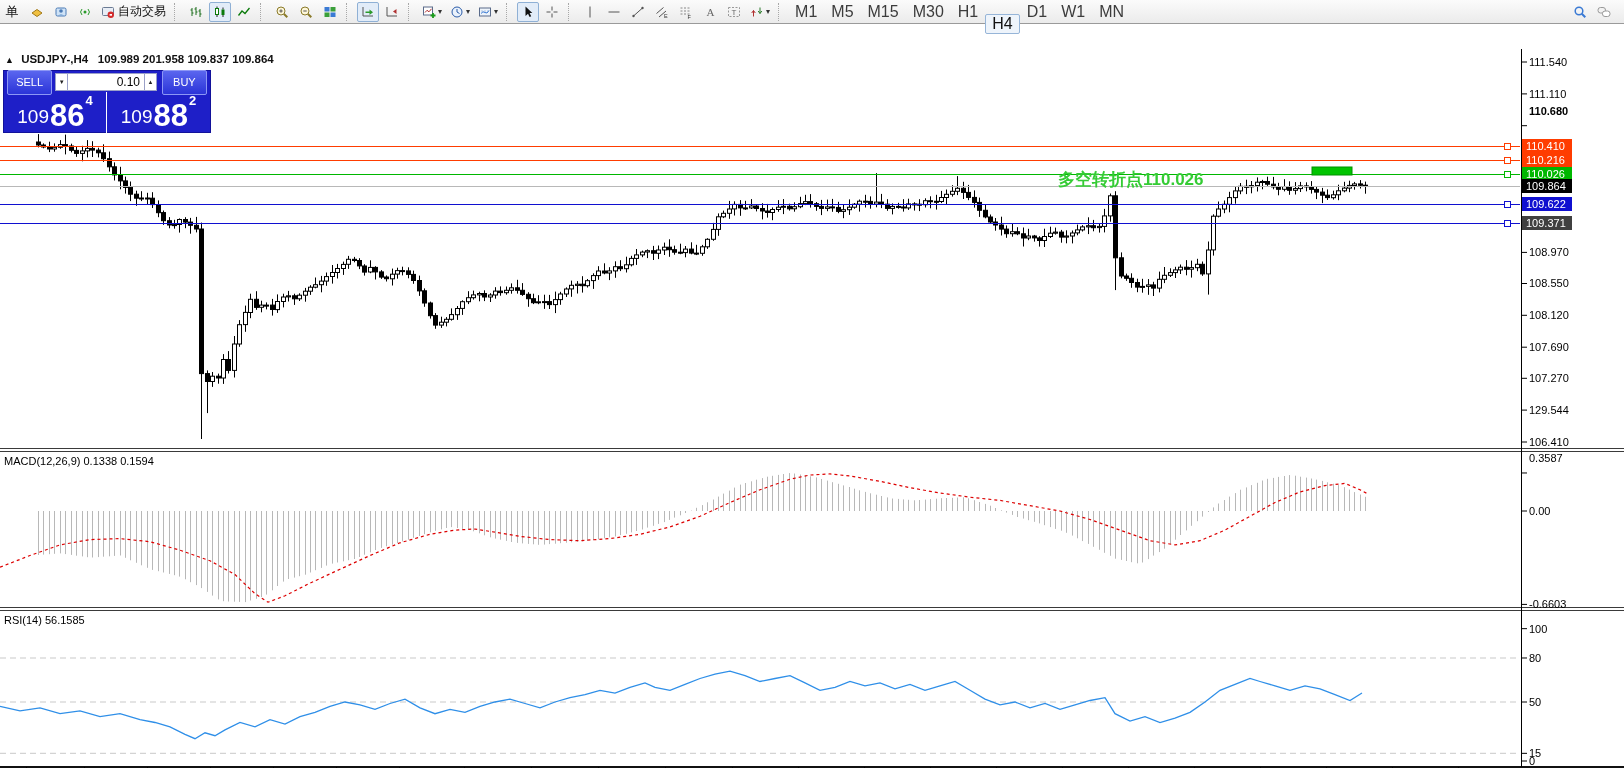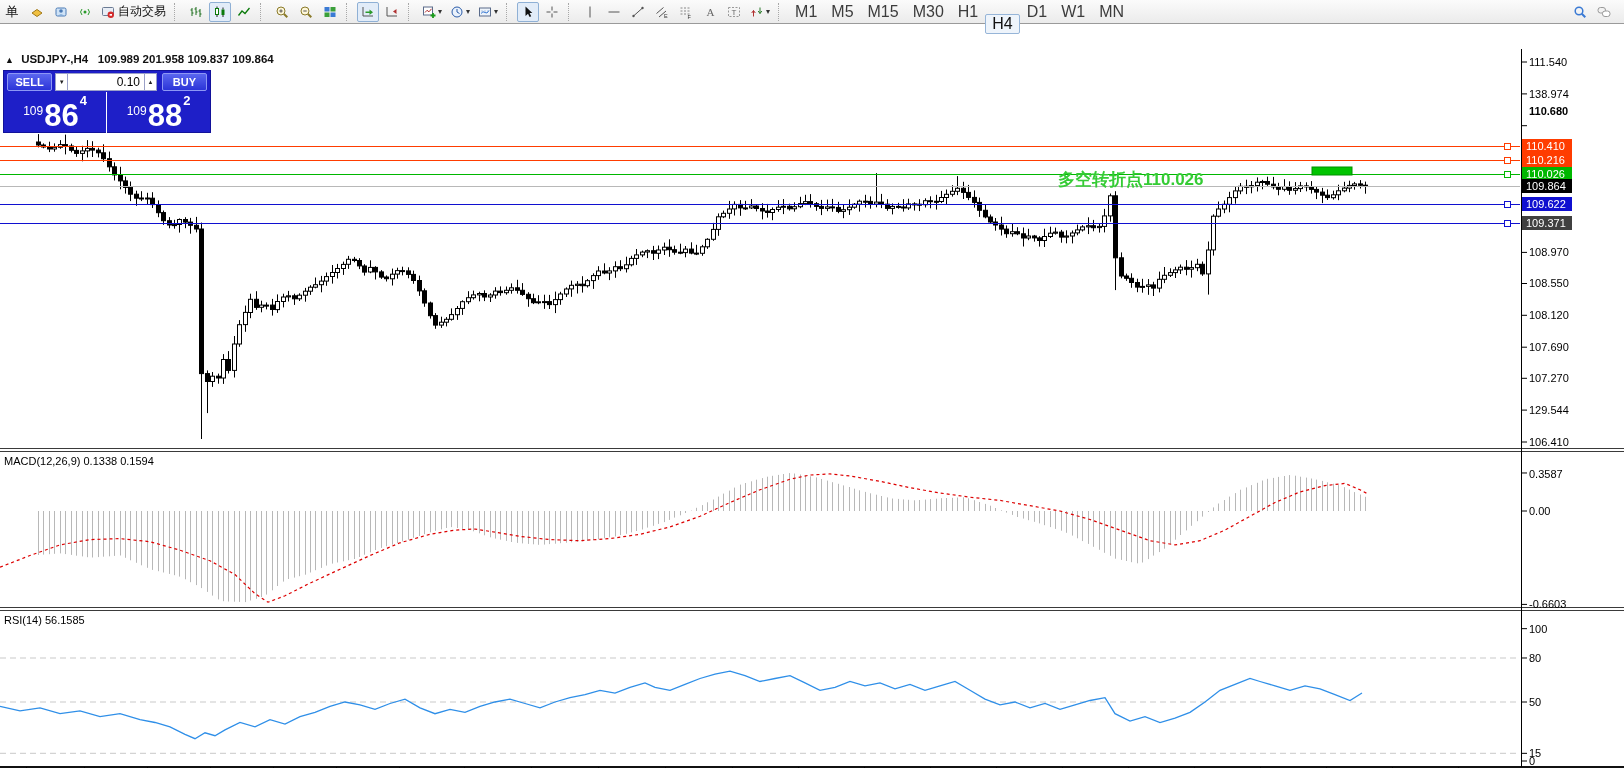--- a/index.html
+++ b/index.html
@@ -29,32 +29,32 @@
   .ann{position:absolute;z-index:6;font-weight:bold;font-size:17px;white-space:nowrap;}
   
   .pa-tick{position:absolute;left:1529px;transform:translateY(-50%);font-size:11px;color:#000;z-index:6;white-space:nowrap;}
   .pa-badge{position:absolute;left:1522px;transform:translateY(-50%);font-size:11px;color:#fff;
     padding:1px 4px 1px 4px;min-width:50px;z-index:7;white-space:nowrap;}
   .ind-label{position:absolute;left:4px;z-index:6;font-size:11px;color:#000;white-space:nowrap;}
   
   .ocp{position:absolute;left:3px;top:46px;width:208px;height:63px;z-index:8;background:#1e1fc8;
     border:1px solid #12129a;color:#fff;}
   .ocp-row{position:absolute;left:0;top:1px;width:100%;height:20px;display:flex;align-items:center;}
-  .ocp-btn{width:46px;height:18px;margin:12px 3px;display:flex;align-items:center;justify-content:center;
-    font-size:11px;font-weight:bold;color:#fff;background:linear-gradient(#5a66ef,#2b34d8);
+  .ocp-btn{width:46px;height:25px;margin:12px 3px;display:flex;align-items:center;justify-content:center;
+    font-size:11px;font-weight:normal;color:#fff;background:linear-gradient(#5a66ef,#2b34d8);
     border:1px solid #8d97f5;border-radius:2px;}
   .spin{width:13px;height:18px;background:#fff;border:1px solid #9aa0c8;display:flex;align-items:center;
     justify-content:center;font-size:6px;color:#222;}
   .vol{width:76px;height:18px;border:1px solid #9aa0c8;border-left:none;border-right:none;
     font-size:12px;text-align:right;padding-right:4px;color:#000;background:#fff;outline:none;
     font-family:"Liberation Sans",sans-serif;}
   .ocp-prices{position:absolute;left:0;top:21px;width:100%;height:41px;display:flex;}
   .ocp-half{width:104px;display:flex;align-items:flex-end;justify-content:center;padding-bottom:4px;}
   .ocp-half.bid{border-right:1px solid #fff;}
-  .p-small{font-size:12px;line-height:1;margin-bottom:12px;}
+  .p-small{font-size:19px;line-height:1;margin-bottom:3px;}
   .p-big{font-size:31px;font-weight:bold;line-height:0.85;margin:0 1px;}
   .p-sup{font-size:13px;line-height:1;align-self:flex-start;margin-top:2px;font-weight:bold;}
 </style>
 </head>
 <body>
 
 <div class="chart-area">
   <svg class="plot" id="plot-svg" width="1624" height="768">
       <line x1="38.5" y1="110.1" x2="38.5" y2="123.4" stroke="#000" stroke-width="1"></line>
       <rect x="36.5" y="118.0" width="4" height="3.0" fill="#000" stroke="#000" stroke-width="1"></rect>
@@ -888,36 +888,36 @@
     </div>
   </div>
 
   <div class="ann" style="left: 1058px; top: 144px; color: rgb(53, 204, 53);">多空转折点110.026</div>
 
   <div class="ind-label" style="top:431px;">MACD(12,26,9) 0.1338 0.1594</div>
   <div class="ind-label" style="top:590px;">RSI(14) 56.1585</div>
 
   <div id="price-axis">
       <div class="pa-tick" style="top: 38px;">111.540</div>
-      <div class="pa-tick" style="top: 69.8501px;">138.974</div>
+      <div class="pa-tick" style="top: 69.8501px;">111.110</div>
       <div class="pa-tick" style="top: 87px; font-weight: bold;">110.680</div>
       <div class="pa-tick" style="top: 228.36px;">108.970</div>
       <div class="pa-tick" style="top: 259.469px;">108.550</div>
       <div class="pa-tick" style="top: 291.319px;">108.120</div>
       <div class="pa-tick" style="top: 323.17px;">107.690</div>
       <div class="pa-tick" style="top: 354.279px;">107.270</div>
       <div class="pa-tick" style="top: 386.129px;">129.544</div>
       <div class="pa-tick" style="top: 417.979px;">106.410</div>
       <div class="pa-badge" style="top: 121.699px; background: rgb(255, 60, 0);">110.410</div>
       <div class="pa-badge" style="top: 136.069px; background: rgb(255, 60, 0);">110.216</div>
       <div class="pa-badge" style="top: 150.142px; background: rgb(0, 183, 0);">110.026</div>
       <div class="pa-badge" style="top: 162.141px; background: rgb(0, 0, 0);">109.864</div>
       <div class="pa-badge" style="top: 180.066px; background: rgb(16, 16, 208);">109.622</div>
       <div class="pa-badge" style="top: 198.658px; background: #404040;">109.371</div>
-      <div class="pa-tick" style="top: 450px;">0.3587</div>
+      <div class="pa-tick" style="top: 434px;">0.3587</div>
       <div class="pa-tick" style="top: 487px;">0.00</div>
       <div class="pa-tick" style="top: 580.397px;">-0.6603</div>
       <div class="pa-tick" style="top: 604.665px;">100</div>
       <div class="pa-tick" style="top: 633.999px;">80</div>
       <div class="pa-tick" style="top: 678px;">50</div>
       <div class="pa-tick" style="top: 729.335px;">15</div>
       <div class="pa-tick" style="top: 737px;">0</div>
     </div>
   <div id="time-axis"></div>
 </div>

